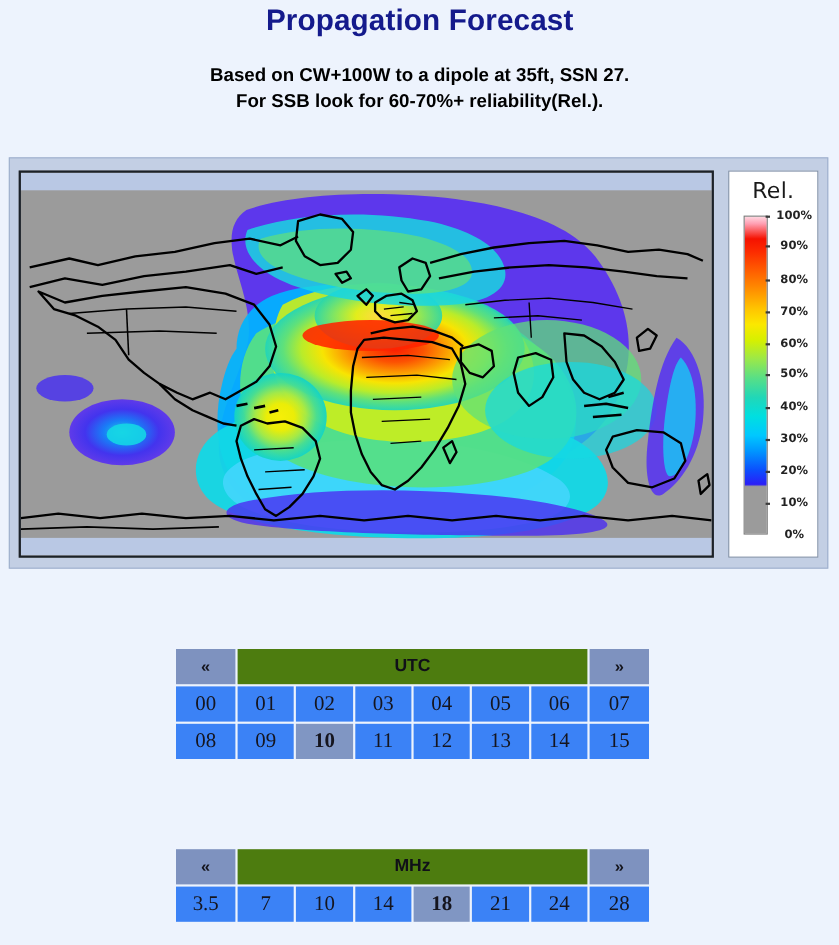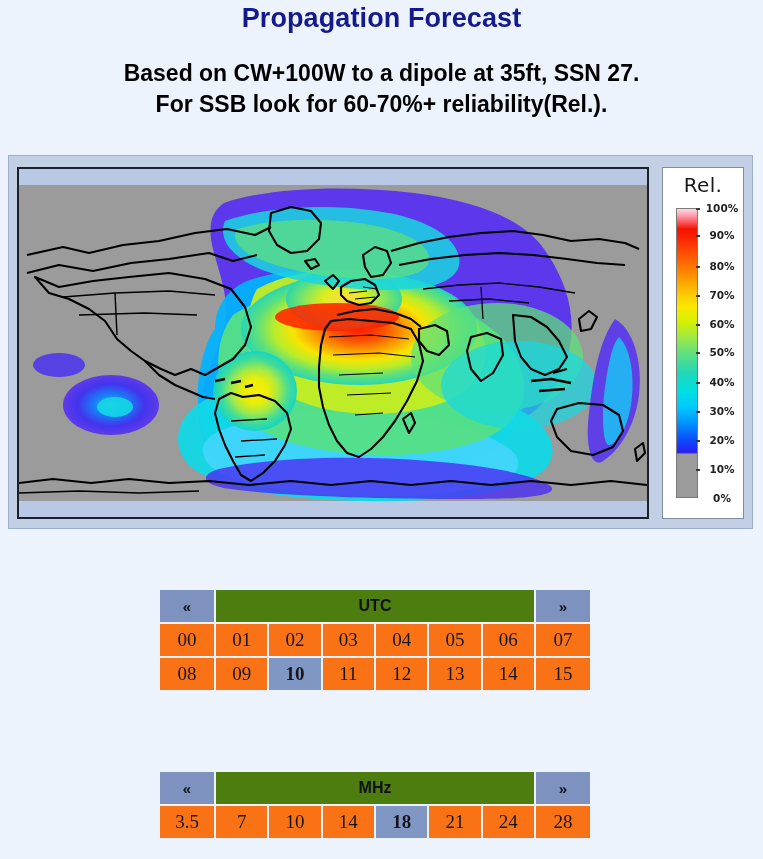--- a/index.html
+++ b/index.html
@@ -22,38 +22,37 @@
     color: #141a8c;
     font-size: 27px;
     font-weight: bold;
     letter-spacing: .1px;
     padding-top: 4px;
     line-height: 1.05;
   }
   .subtitle-block {
     text-align: center;
     color: #000000;
-    font-size: 23px;
+    font-size: 17px;
     font-weight: bold;
     line-height: 1.32;
     margin-top: 26px;
   }
   .subtitle-line { display: block; white-space: nowrap; }
 
   
   .map-panel {
     position: absolute;
     left: 8px;
     top: 143px;
     width: 745px;
     height: 374px;
     background: #c3cfe4;
     border: 1px solid #9fb0cd;
     box-sizing: border-box;
-    margin-top: 12px;
   }
   .map-frame {
     position: absolute;
     left: 8px;
     top: 11px;
     width: 632px;
     height: 352px;
     border: 2px solid #1b2128;
     box-sizing: border-box;
     overflow: hidden;
@@ -144,21 +143,21 @@
   .selector {
     position: absolute;
     border-collapse: separate;
     border-spacing: 2px;
     table-layout: fixed;
   }
   #utc-table { left: 158px; top: 588px; width: 434px; }
   #mhz-table { left: 158px; top: 770px; width: 434px; }
 
   .selector td {
-    background: #f97316;
+    background: #3b82f6;
     color: #15151e;
     text-align: center;
     font-family: "Liberation Serif", serif;
     font-size: 19px;
     height: 32px;
     padding: 0;
   }
   .selector td.hdr {
     background: #4d7c0f;
     font-family: "Liberation Sans", sans-serif;

